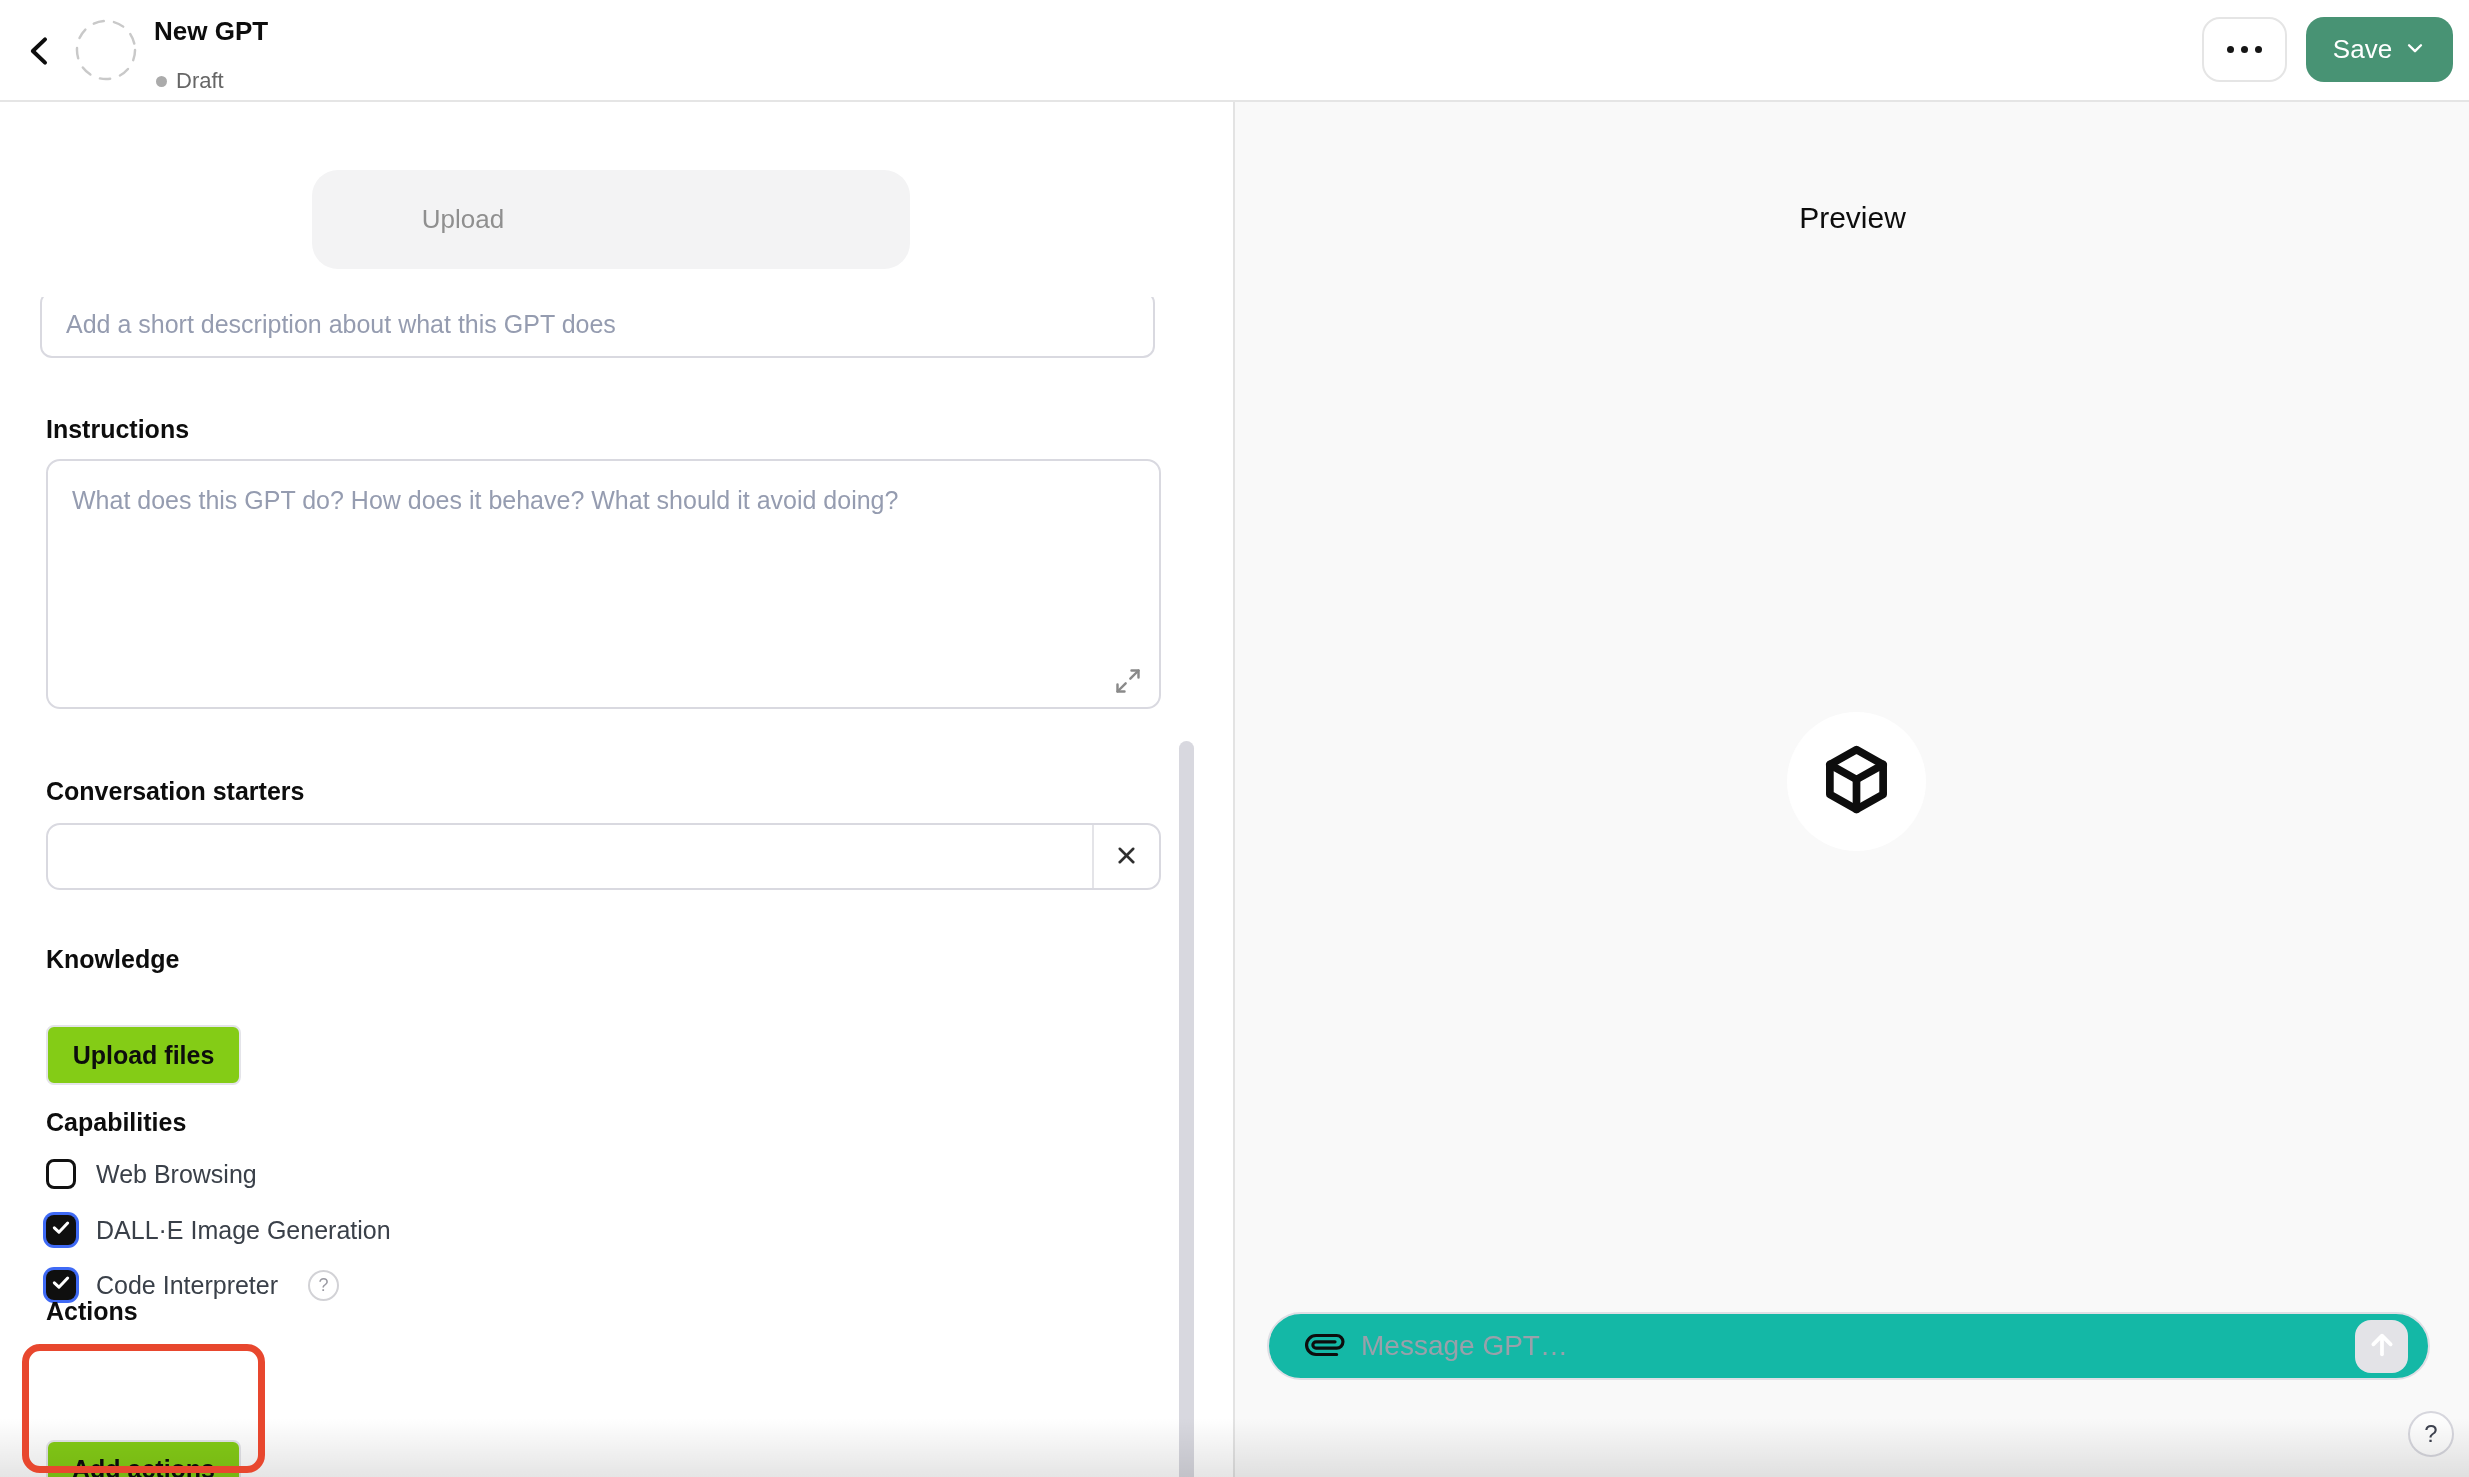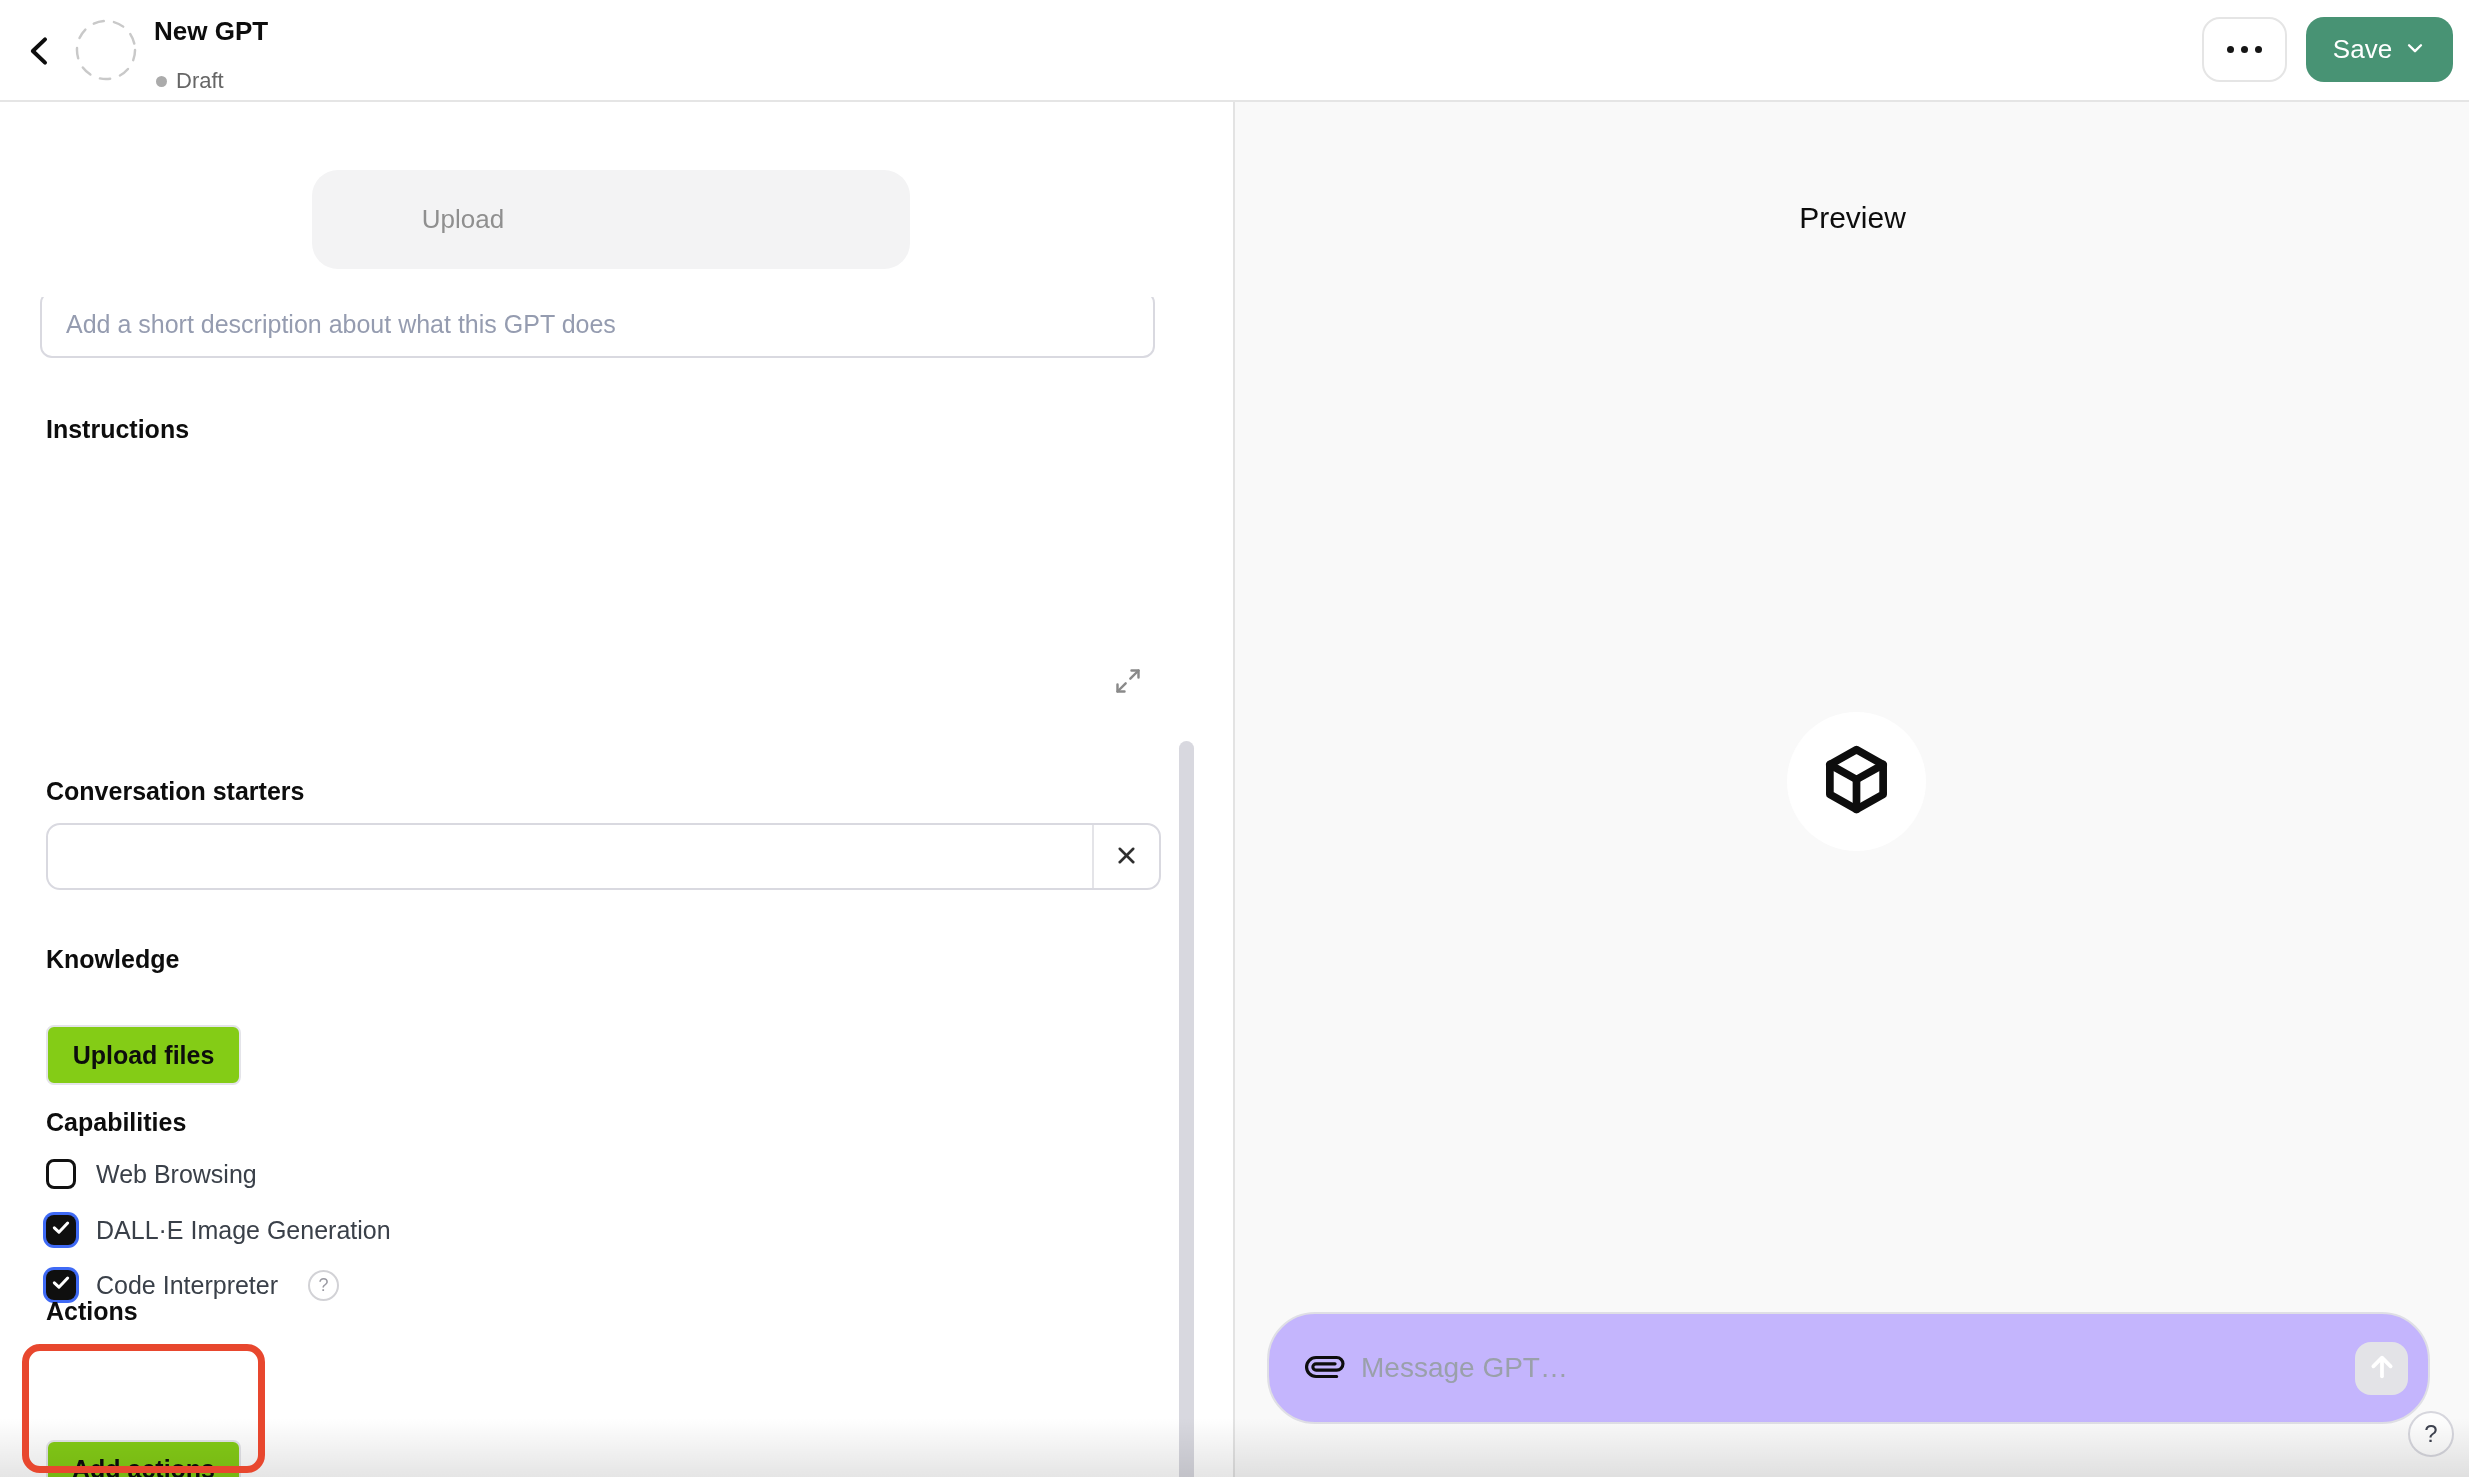--- a/index.html
+++ b/index.html
@@ -63,21 +63,21 @@
 
   .annotation-box { position:absolute; left:22px; top:1047px; width:243px; height:129px; border:7px solid var(--annotation-red); border-radius:18px; z-index:60; pointer-events:none; }
 
   .scroll-thumb { position:absolute; left:1179px; top:639px; width:15px; height:839px; background:#d8d8df; border-radius:8px; z-index:6; cursor:pointer; }
 
   
   .right-panel { position:absolute; left:1235px; top:102px; width:1235px; height:1375px; background:var(--right-bg); }
   .preview-title { position:absolute; left:0; top:99px; width:100%; text-align:center; font-size:30px; font-weight:400; color:#0d0d0d; }
   .preview-avatar { position:absolute; left:552px; top:610px; width:139px; height:139px; border-radius:50%; background:#fff; display:flex; align-items:center; justify-content:center; }
 
-  .composer { position:absolute; left:32px; top:1210px; width:1163px; height:112px; background:#c4b5fd; border:2px solid #dfdfe5; border-radius:48px; display:flex; align-items:center; padding:0 20px 0 34px; }
+  .composer { position:absolute; left:32px; top:1210px; width:1163px; height:68px; background:#14b8a6; border:2px solid #dfdfe5; border-radius:48px; display:flex; align-items:center; padding:0 20px 0 34px; }
   .attach-btn { width:44px; height:44px; background:none; border:none; cursor:pointer; display:flex; align-items:center; justify-content:center; }
   .attach-btn svg { transform:rotate(45deg); }
   .composer-input { flex:1; border:none; background:none; margin-left:14px; font-family:inherit; font-size:28px; color:#0d0d0d; outline:none; }
   .composer-input::placeholder { color:#9aa0aa; opacity:1; }
   .send-btn { width:53px; height:53px; border-radius:16px; background:#e3e3e7; border:none; display:flex; align-items:center; justify-content:center; cursor:pointer; flex:0 0 auto; }
 
   .help-fab { position:absolute; left:1173px; top:1309px; width:46px; height:46px; border-radius:50%; border:2px solid #d6d6dd; background:rgba(255,255,255,0.6); color:#3f4350; font-size:24px; display:flex; align-items:center; justify-content:center; cursor:pointer; }
 
   .bottom-fade { position:absolute; left:0; top:1418px; width:2469px; height:59px; background:linear-gradient(to bottom, rgba(0,0,0,0), rgba(0,0,0,0.10)); pointer-events:none; z-index:40; }
 </style>
@@ -125,20 +125,21 @@
 
   <div class="tabs">
     <button class="tab-create">Upload</button>
   </div>
 
   <div class="scrollclip">
 
     <input class="desc-input text-input" type="text" placeholder="Add a short description about what this GPT does" style="">
 
     <div class="section-label" style="top:118px;">Instructions</div>
+    <textarea class="instructions-area" placeholder="What does this GPT do? How does it behave? What should it avoid doing?" style=""></textarea>
     <button class="expand-btn">
       <span>
         <svg width="28" height="28" viewBox="0 0 24 24" fill="none" stroke="#8a8a8a" stroke-width="2.1" stroke-linecap="round" stroke-linejoin="round">
             <path d="M15 3h6v6"></path>
             <path d="M9 21H3v-6"></path>
             <path d="M21 3l-7 7"></path>
             <path d="M3 21l7-7"></path>
           </svg>
       </span>
     </button>

